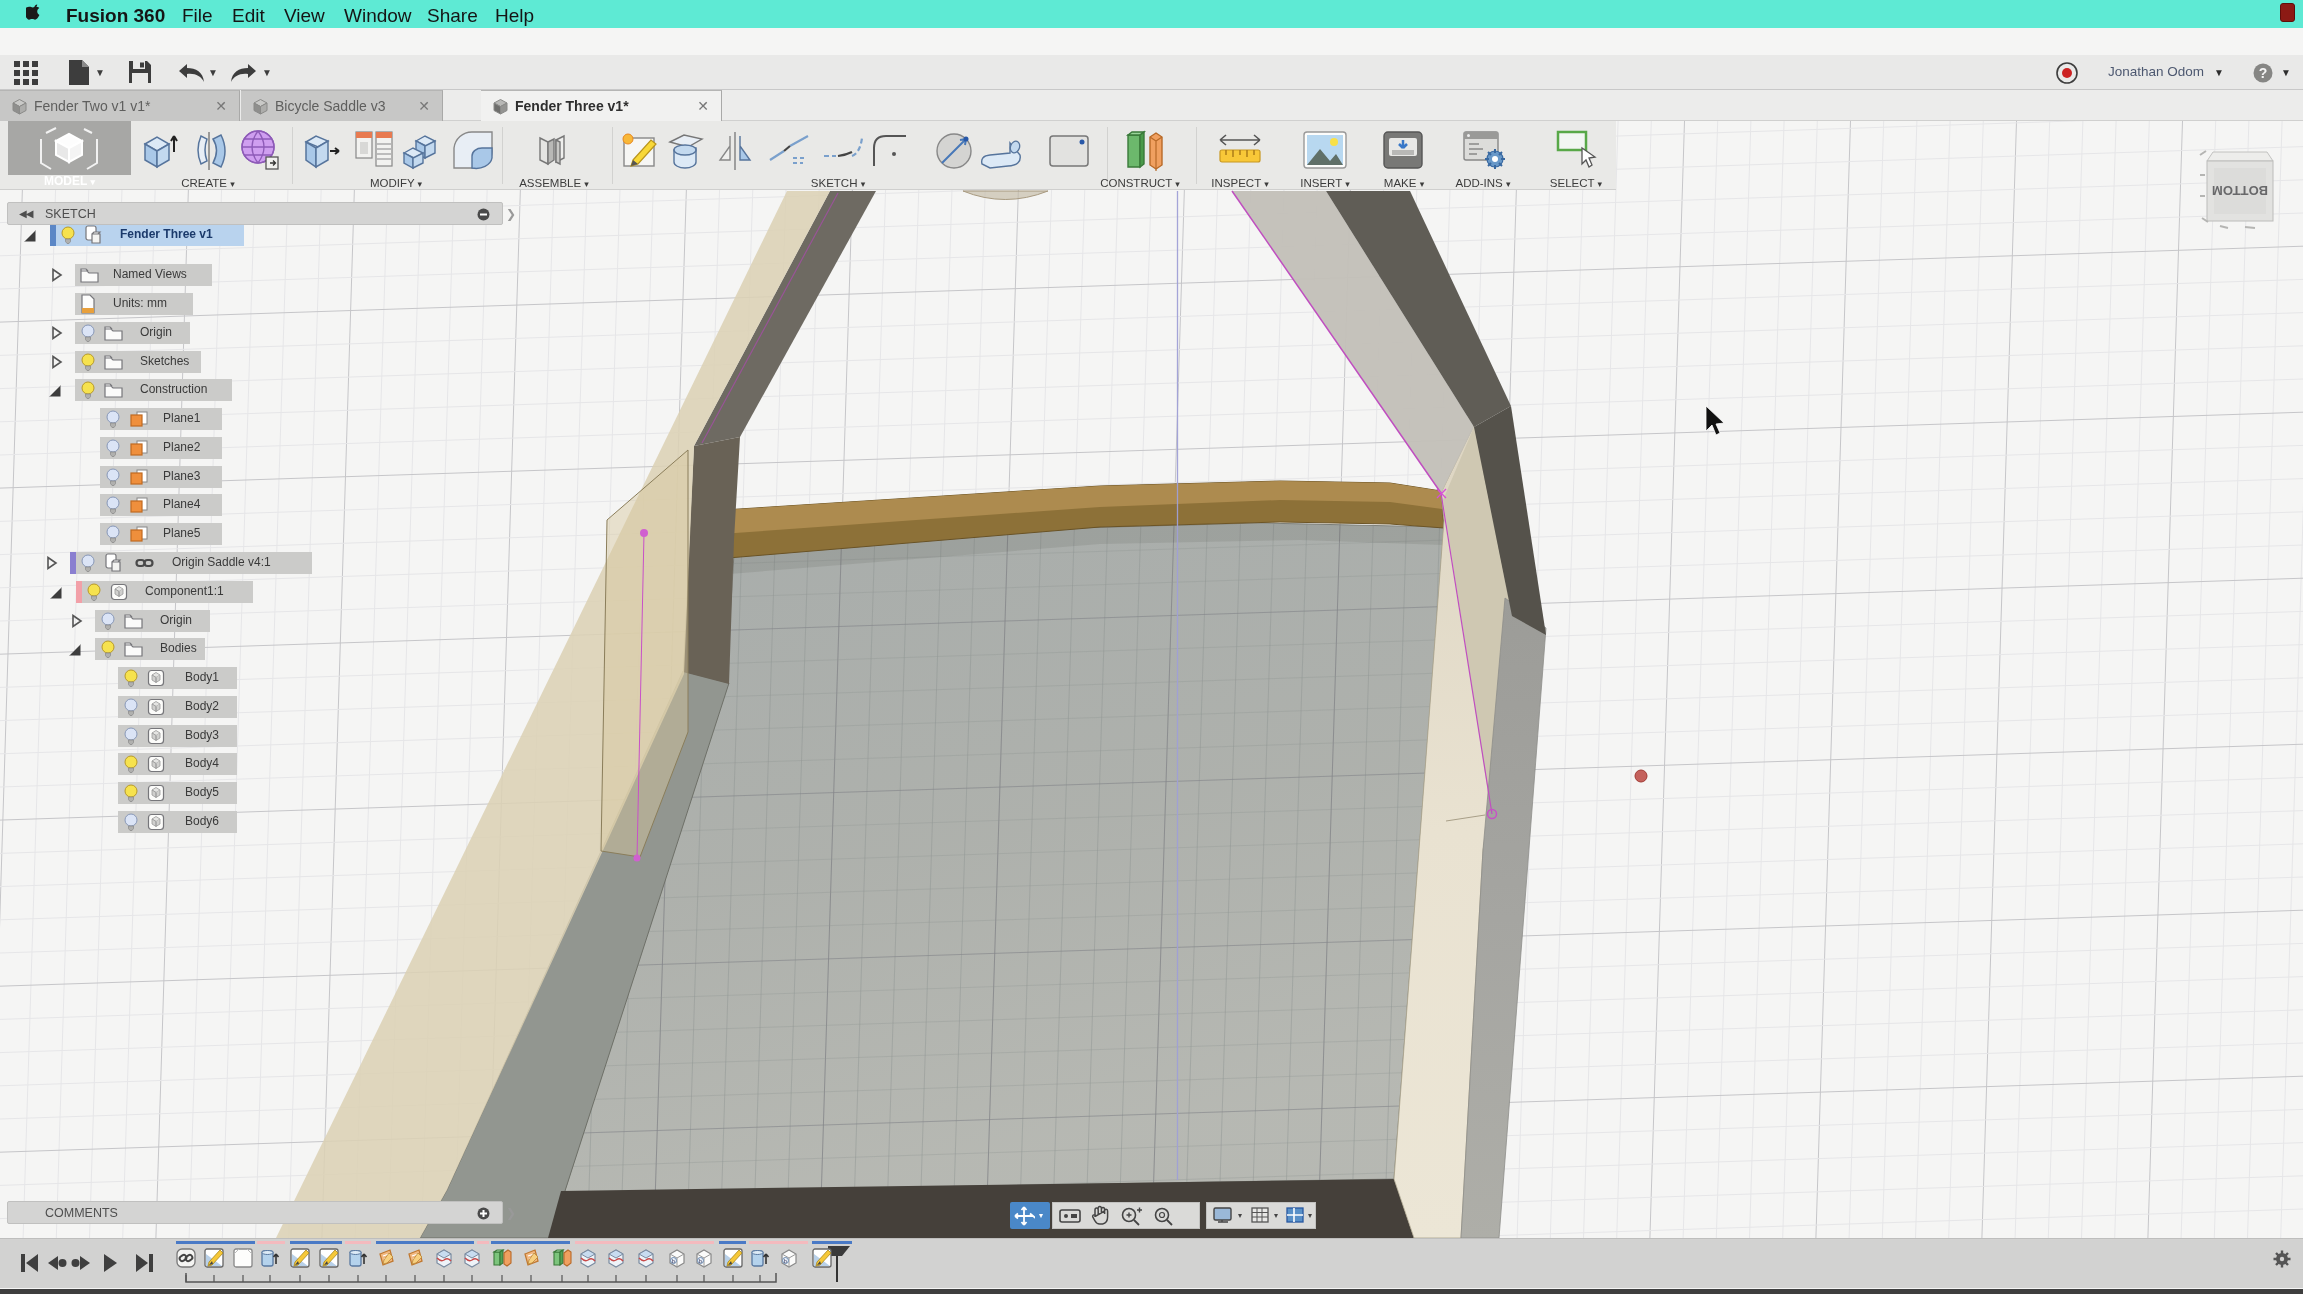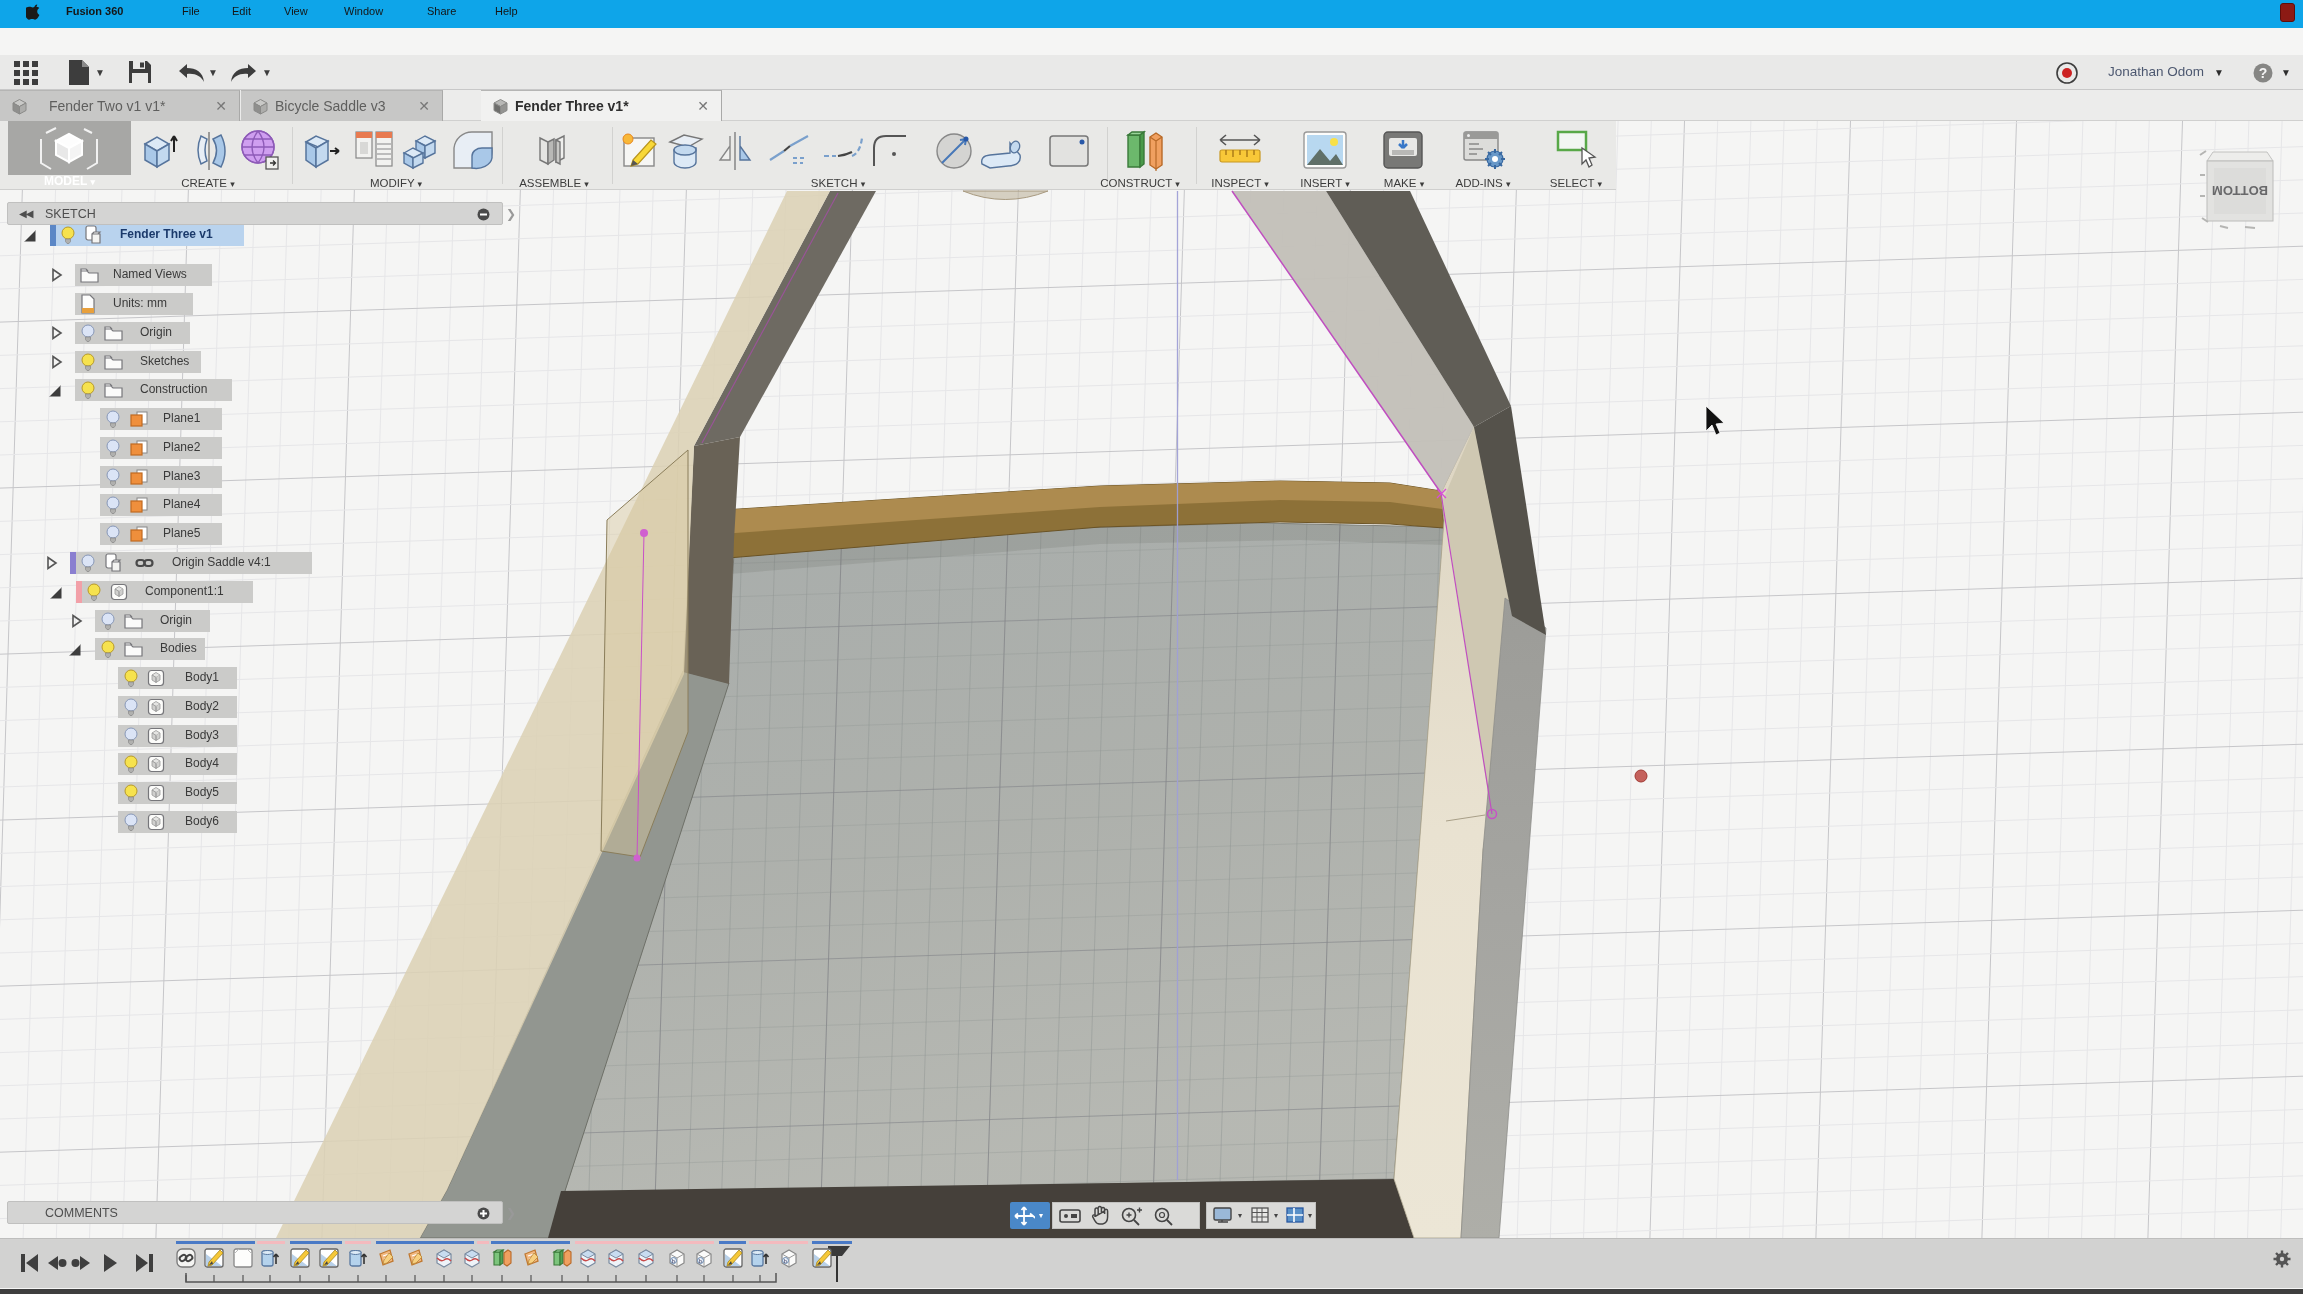--- a/index.html
+++ b/index.html
@@ -1,19 +1,19 @@
 <!DOCTYPE html>
 <html><head><meta charset="utf-8">
 <style>
 *{margin:0;padding:0;box-sizing:border-box}
 html,body{width:2303px;height:1294px;overflow:hidden;font-family:"Liberation Sans",sans-serif}
 #page{position:relative;width:2303px;height:1294px;background:#f5f5f4}
 .abs{position:absolute}
 
-#menubar{left:0;top:0;width:2303px;height:28px;background:#0ea5e9;color:#151515;font-size:11px;z-index:30}
+#menubar{left:0;top:0;width:2303px;height:28px;background:#5eead4;color:#151515;font-size:19px;z-index:30}
 #menubar .mi{position:absolute;top:5px;white-space:nowrap}
 
 #titlebar{left:0;top:28px;width:2303px;height:27px;background:linear-gradient(#e9e9e9,#d8d8d8);border-bottom:1px solid #b0b0b0;z-index:30}
 .tl{position:absolute;top:7px;width:13px;height:13px;border-radius:50%}
 #titletext{position:absolute;top:5px;width:100%;text-align:center;font-size:15px;color:#3a3a3a}
 
 #qat{left:0;top:55px;width:2303px;height:35px;background:#e9e9e8;border-bottom:1px solid #c8c8c8;z-index:30}
 
 #tabbar{left:0;top:90px;width:2303px;height:31px;background:#ececeb;z-index:30;border-bottom:1px solid #d0d0cf}
 .tab{position:absolute;top:0;height:31px;background:#c7c7c6;border-right:1px solid #a9a9a8;border-top:1px solid #b5b5b4;font-size:14px;color:#5f5f5e}
@@ -338,21 +338,21 @@
         <circle cx="10" cy="10" r="9.5" fill="#868684"></circle>
         <text x="10" y="15" font-size="14" font-weight="bold" fill="#f5f5f5" text-anchor="middle" font-family="Liberation Sans">?</text>
       </svg>
   <span class="abs" style="left:2281px;top:12px;color:#2d2d2d;font-size:10px">▼</span>
 </div>
 <div class="abs" id="tabbar">
   <div class="tab" style="left:0;width:240px"><svg style="position:absolute;left:10px;top:6px" width="19" height="19" viewBox="0 0 19 19">
           <path d="M3,6 l6.5,-3.5 6.5,3.5 -6.5,3.5 z" fill="#c9c9c7" stroke="#8a8a88" stroke-width="1"></path>
           <path d="M3,6 v7.5 l6.5,3.5 v-7.5 z" fill="#8f8f8d" stroke="#8a8a88" stroke-width="1"></path>
           <path d="M16,6 v7.5 l-6.5,3.5 v-7.5 z" fill="#adadab" stroke="#8a8a88" stroke-width="1"></path>
-        </svg><span style="margin-left:49px;line-height:30px">Fender Two v1 v1*</span><span class="x">✕</span></div>
+        </svg><span style="margin-left:34px;line-height:30px">Fender Two v1 v1*</span><span class="x">✕</span></div>
   <div class="tab" style="left:241px;width:202px"><svg style="position:absolute;left:10px;top:6px" width="19" height="19" viewBox="0 0 19 19">
           <path d="M3,6 l6.5,-3.5 6.5,3.5 -6.5,3.5 z" fill="#c9c9c7" stroke="#8a8a88" stroke-width="1"></path>
           <path d="M3,6 v7.5 l6.5,3.5 v-7.5 z" fill="#8f8f8d" stroke="#8a8a88" stroke-width="1"></path>
           <path d="M16,6 v7.5 l-6.5,3.5 v-7.5 z" fill="#adadab" stroke="#8a8a88" stroke-width="1"></path>
         </svg><span style="margin-left:34px;line-height:30px">Bicycle Saddle v3</span><span class="x">✕</span></div>
   <div class="tab active" style="left:481px;width:241px"><svg style="position:absolute;left:10px;top:6px" width="19" height="19" viewBox="0 0 19 19">
           <path d="M3,6 l6.5,-3.5 6.5,3.5 -6.5,3.5 z" fill="#b8b8b6" stroke="#8a8a88" stroke-width="1"></path>
           <path d="M3,6 v7.5 l6.5,3.5 v-7.5 z" fill="#6e6e6c" stroke="#8a8a88" stroke-width="1"></path>
           <path d="M16,6 v7.5 l-6.5,3.5 v-7.5 z" fill="#949492" stroke="#8a8a88" stroke-width="1"></path>
         </svg><span style="margin-left:34px;line-height:30px">Fender Three v1*</span><span class="x">✕</span></div>

